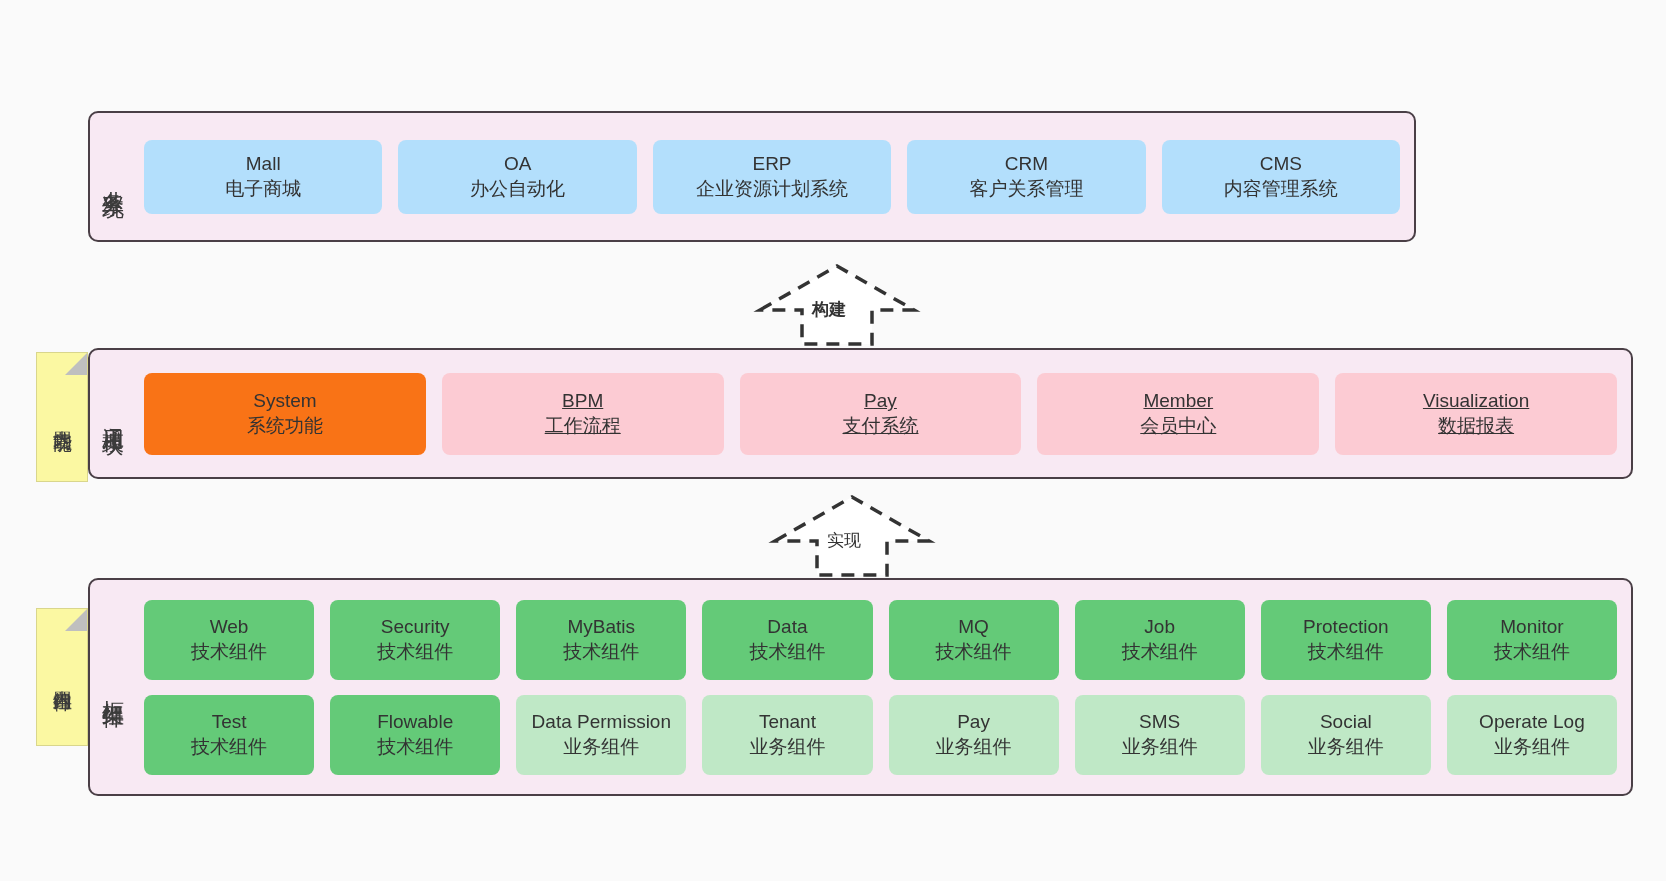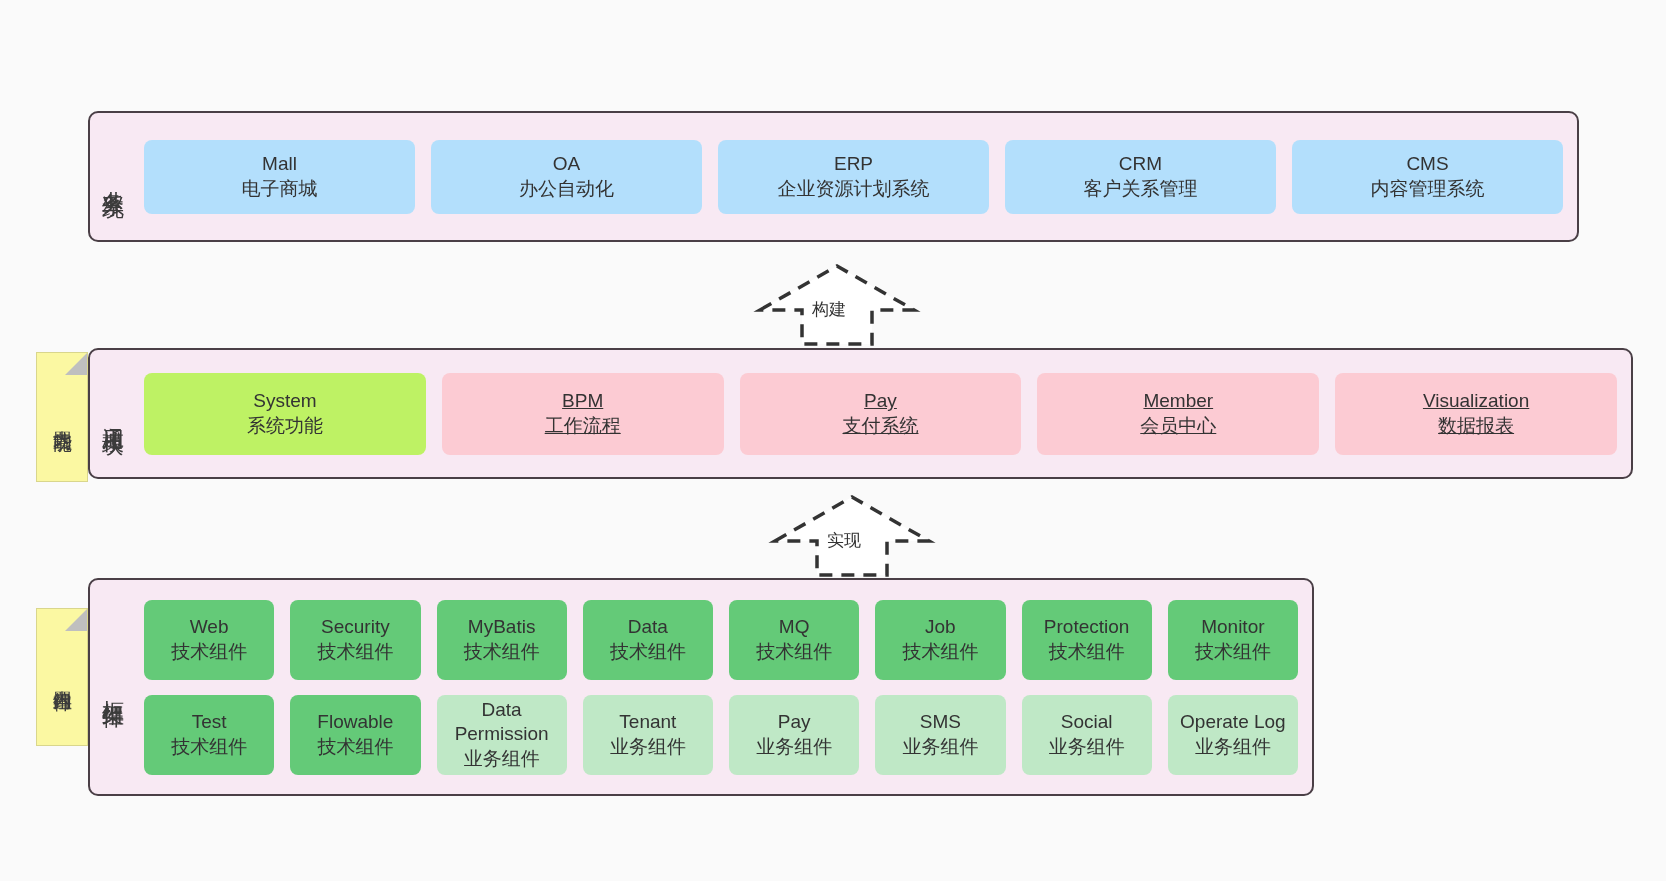--- a/index.html
+++ b/index.html
@@ -76,35 +76,35 @@
     color: #333333;
     box-sizing: border-box;
     padding: 4px 6px;
     user-select: none;
   }
   .card .ttl { display: block; }
   .card .sub { display: block; }
 
   
   .c-blue       { background: #b3dffc; }
-  .c-red        { background: #bef264; }
+  .c-red        { background: #f97316; }
   .c-pink       { background: #fccbd3; text-decoration: underline; }
   .c-green      { background: #64ca78; }
   .c-greenlight { background: #bfe8c6; }
 
   
-  #layer-business { left: 88px; top: 111px; width: 1491px; height: 131px; }
+  #layer-business { left: 88px; top: 111px; width: 1328px; height: 131px; }
   #layer-business .card { height: 74px; }
 
   
   #layer-common { left: 88px; top: 348px; width: 1545px; height: 131px; }
   #layer-common .card { height: 82px; }
 
   
-  #layer-framework { left: 88px; top: 578px; width: 1226px; height: 218px; }
+  #layer-framework { left: 88px; top: 578px; width: 1545px; height: 218px; }
   #layer-framework .card { height: 80px; }
   #layer-framework .layer-body { gap: 15px; padding: 0 14px 0 8px; }
 
   
   .note {
     position: absolute;
     width: 52px;
     background: #fbf8a2;
     border: 1px solid #d9d68c;
     box-sizing: border-box;
@@ -175,21 +175,21 @@
         <div class="card c-blue">
           <span class="ttl">CMS</span>
           <span class="sub">内容管理系统</span>
         </div>
 
 
       </div>
     </div>
   </div>
 
-  <div class="arrow-group" id="arrow-build" style="left:752px; top:258px; width:170px; height:90px;">
+  <div class="arrow-group" id="arrow-build" style="left:752px; top:258px; width:170px; height:90px;font-weight:bold;">
     <svg width="170" height="90" viewBox="0 0 170 90">
       <path d="M 8 52 L 85 8 L 162 52 L 120 52 L 120 86 L 50 86 L 50 52 Z" fill="#ffffff" stroke="#333333" stroke-width="3.5" stroke-dasharray="13,9" stroke-linejoin="miter"></path>
     </svg>
     <div class="arrow-label" style="left:60px; top:40px;">构建</div>
   </div>
 
   <div class="note" id="note-common">
     <span>内置功能</span>
   </div>
 

